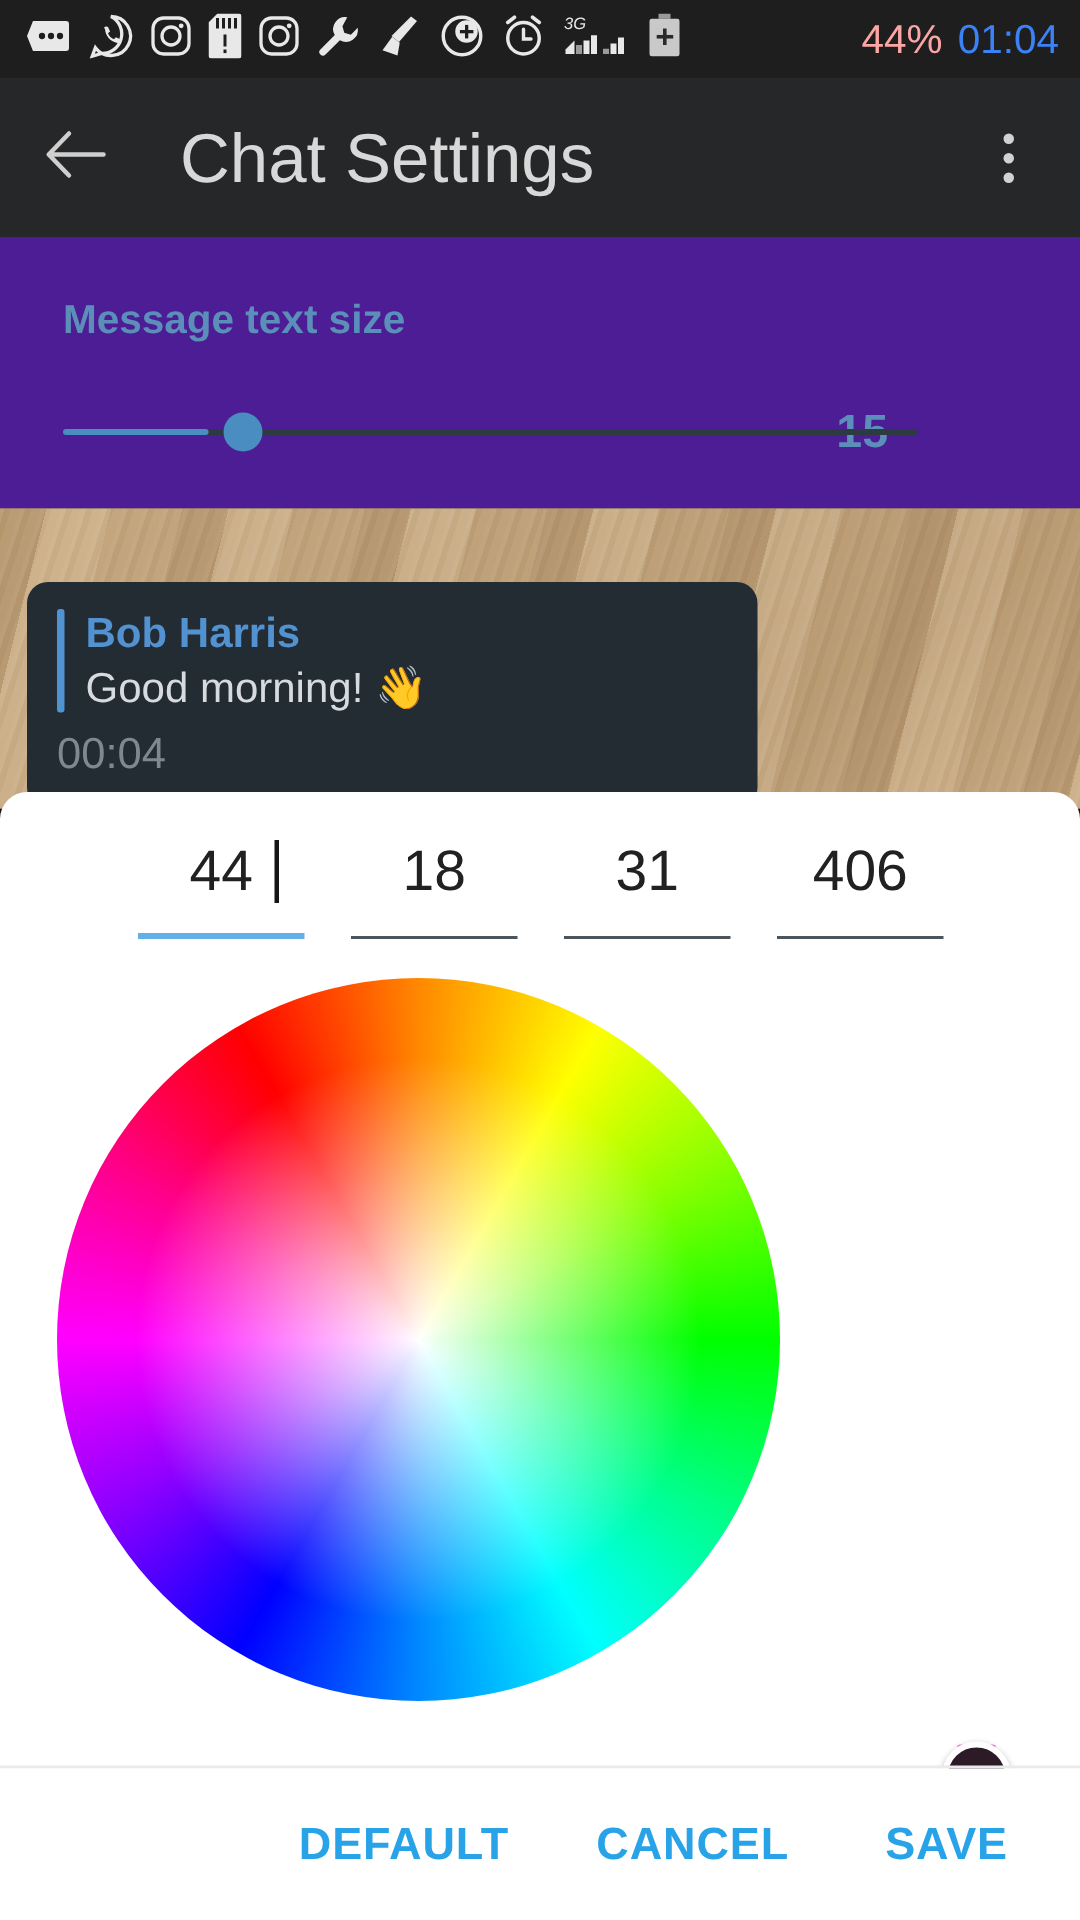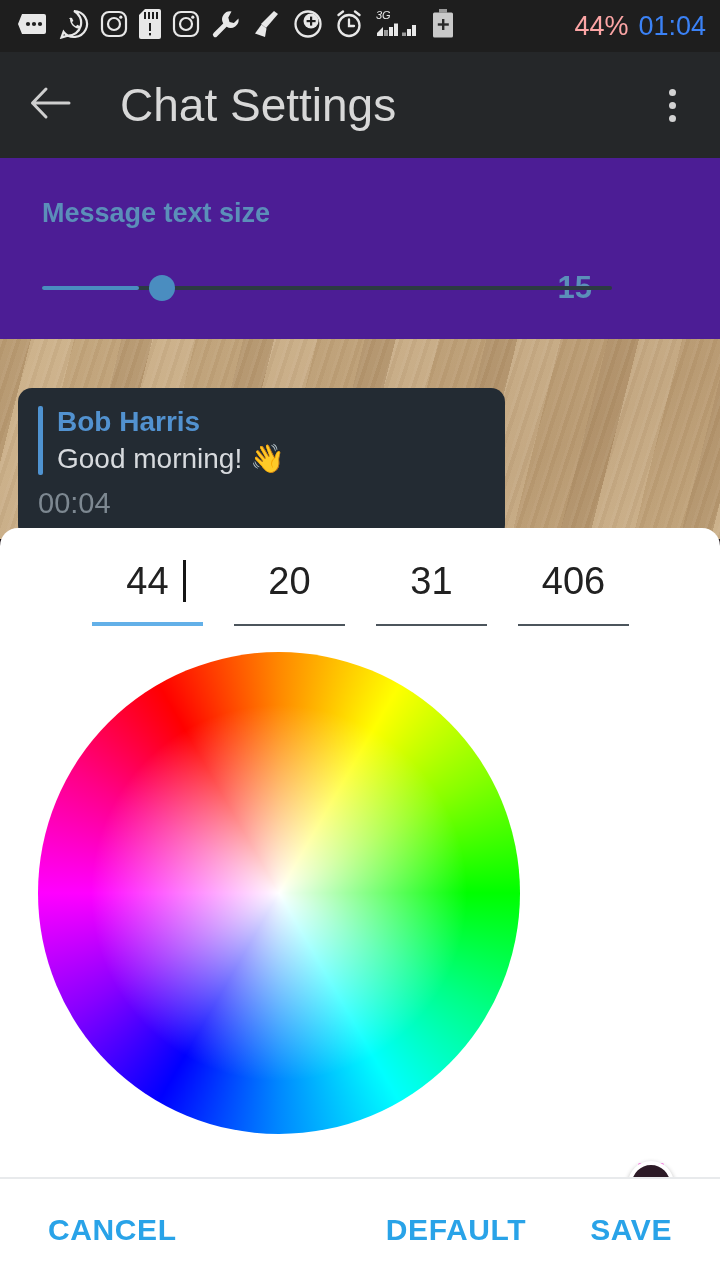--- a/index.html
+++ b/index.html
@@ -425,21 +425,21 @@
 
   <div class="dialog">
 
     <div class="inputs-row">
       <div class="num-field focused">
         <span class="num-val">44</span>
         <span class="caret" style="right:calc(50% - 38px);"></span>
         <span class="num-underline"></span>
       </div>
       <div class="num-field">
-        <span class="num-val">20</span>
+        <span class="num-val">18</span>
         <span class="num-underline"></span>
       </div>
       <div class="num-field">
         <span class="num-val">31</span>
         <span class="num-underline"></span>
       </div>
       <div class="num-field">
         <span class="num-val">406</span>
         <span class="num-underline"></span>
       </div>
@@ -451,18 +451,18 @@
 
     <div class="vslider" id="value-slider"></div>
     <div class="vthumb" id="value-thumb"></div>
 
     <div class="vslider" id="alpha-slider"></div>
     <div class="vthumb" id="alpha-thumb"></div>
   </div>
 
   <div class="dlg-divider"></div>
   <div class="dlg-actions">
+    <div class="dlg-btn" id="btn-default">DEFAULT</div>
     <div class="dlg-btn" id="btn-cancel">CANCEL</div>
-    <div class="dlg-btn" id="btn-default">DEFAULT</div>
     <div class="dlg-btn" id="btn-save">SAVE</div>
   </div>
 
 </div>
 
 </body></html>

